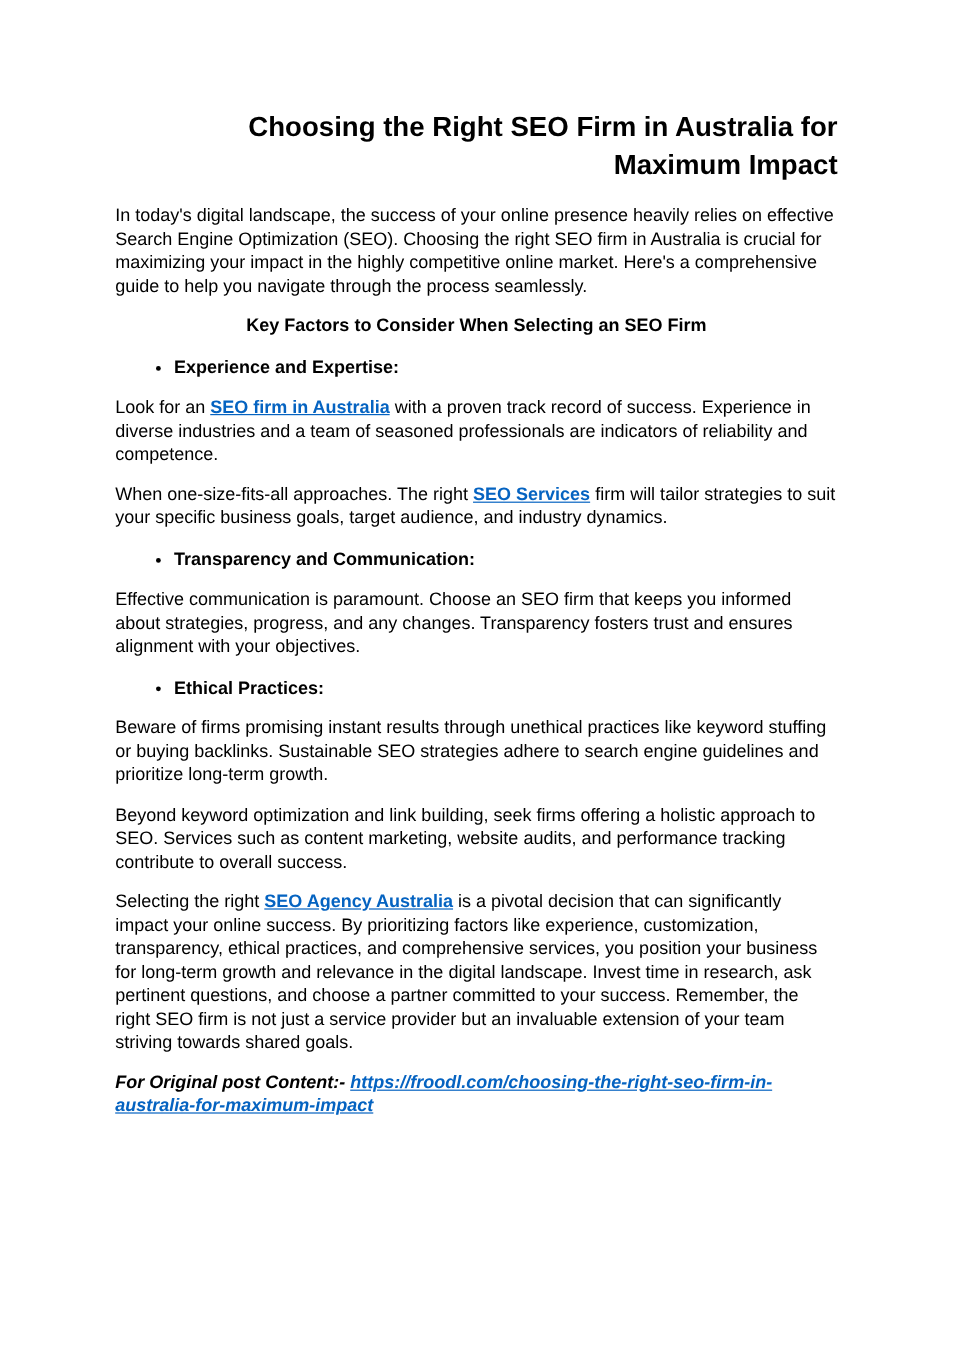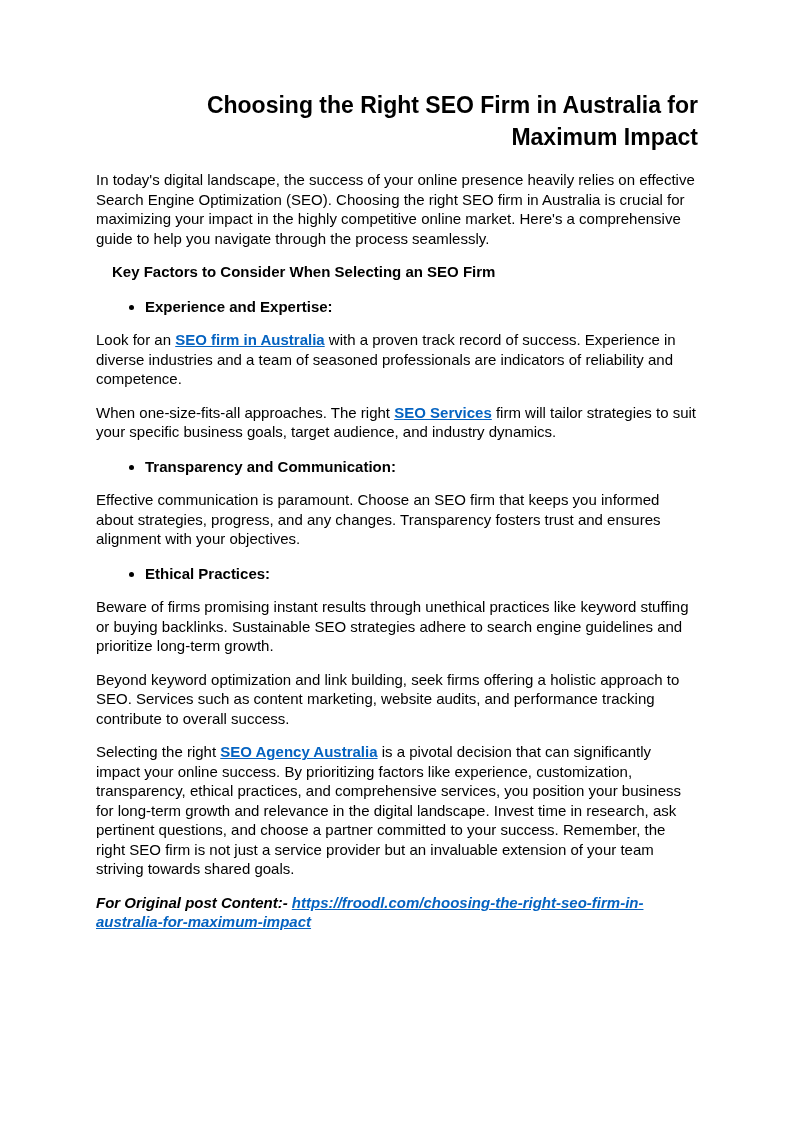--- a/index.html
+++ b/index.html
@@ -29,21 +29,22 @@
   }
   p.body-para {
     font-size: 15px;
     line-height: 1.3;
     margin: 0 0 14px 0;
   }
   p.section-heading {
     font-size: 15px;
     line-height: 1.3;
     font-weight: bold;
-    margin: 0 0 14px 16px;
+    margin: 0 0 14px 0;
+    text-align: center;
   }
   ul.bullet-list {
     margin: 15px 0 14px 0;
     padding-left: 49px;
     font-size: 15px;
     line-height: 1.3;
   }
   ul.bullet-list li {
     font-weight: bold;
   }

